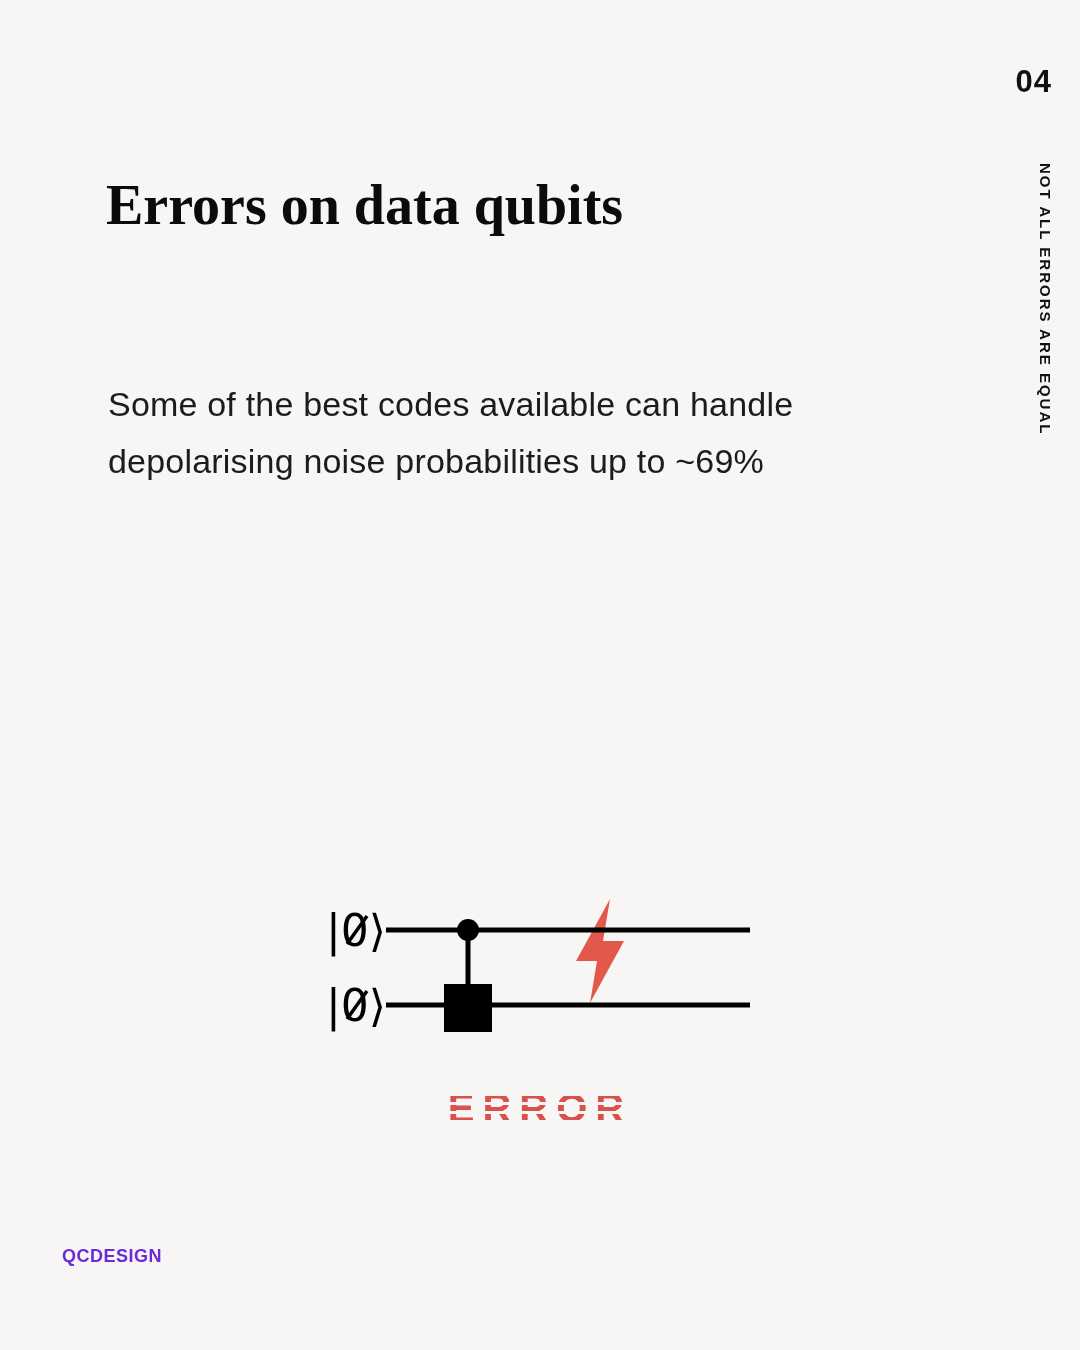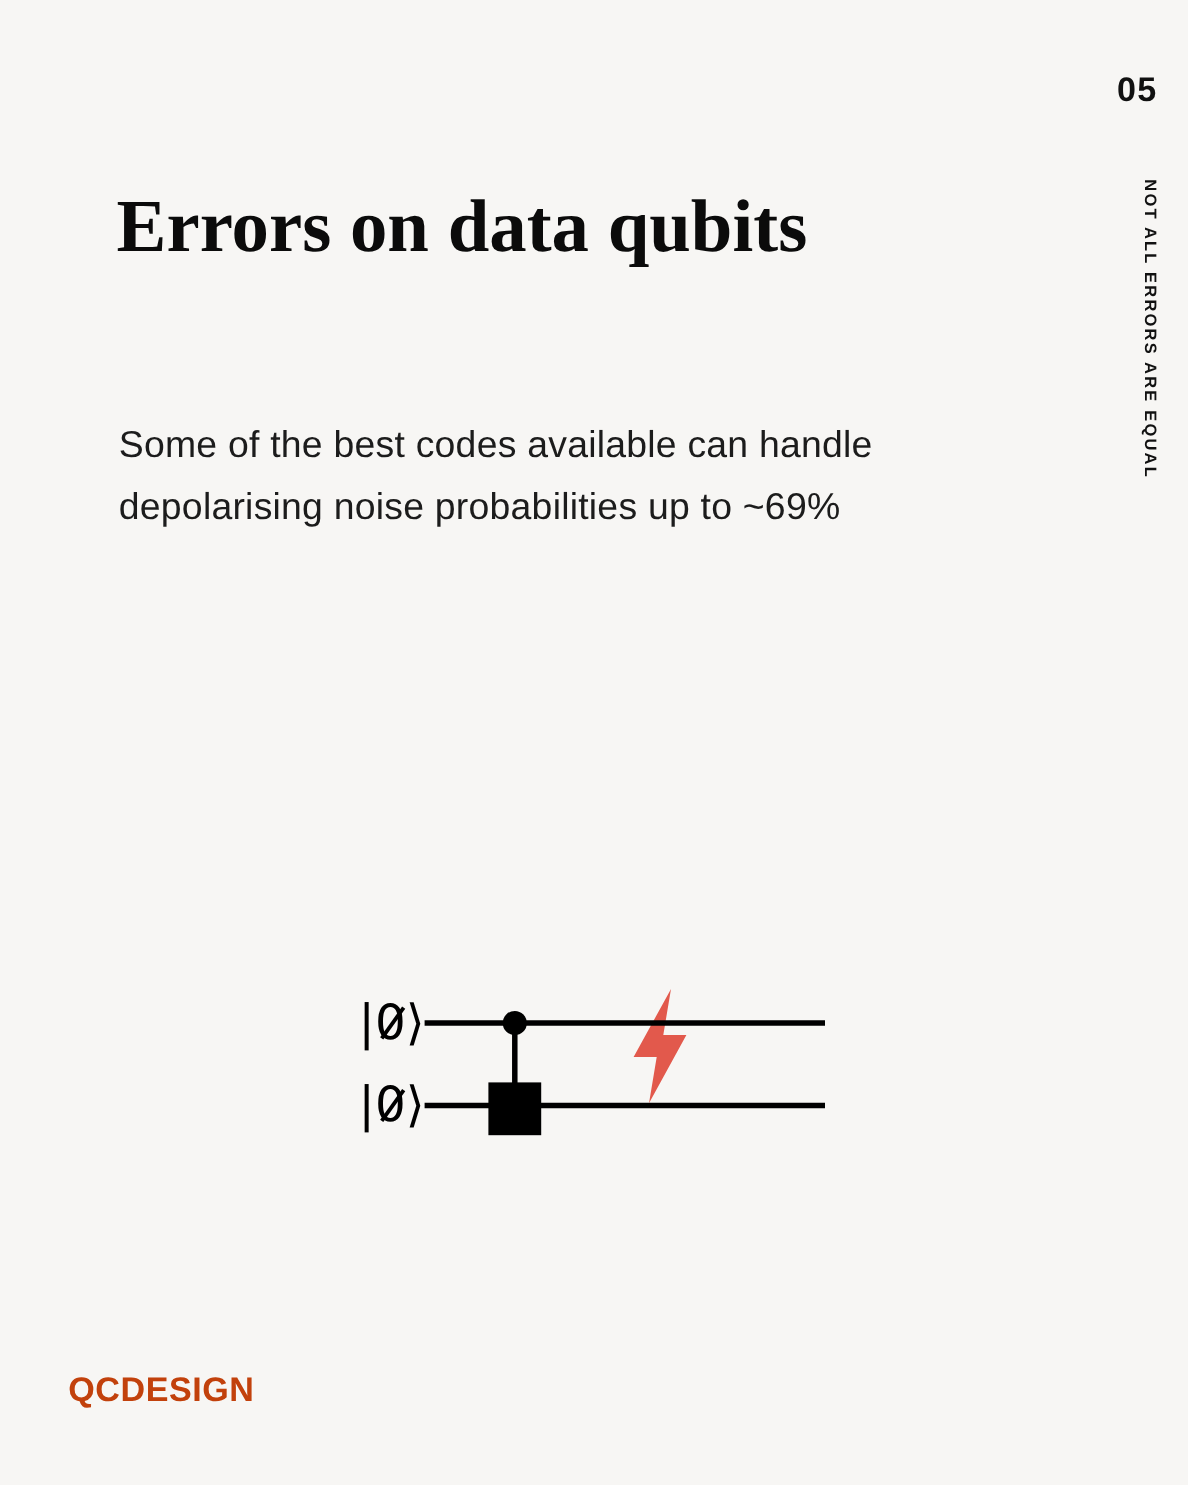--- a/index.html
+++ b/index.html
@@ -38,21 +38,21 @@
     white-space: nowrap;
   }
 
   .page-title {
     position: absolute;
     left: 106px;
     top: 156px;
     margin: 0;
     font-family: "Liberation Serif", serif;
     font-weight: 700;
-    font-size: 68px;
+    font-size: 56px;
     line-height: 99px;
     color: #0b0b0b;
     letter-spacing: 0;
   }
 
   .body-copy {
     position: absolute;
     left: 108px;
     top: 376px;
     width: 880px;
@@ -107,39 +107,39 @@
       transparent 0px, transparent 6px,
       var(--background, #f7f6f4) 6px, var(--background, #f7f6f4) 9px
     );
     pointer-events: none;
   }
 
   .brand {
     position: absolute;
     left: 62px;
     top: 1246px;
-    font-size: 31px;
+    font-size: 18px;
     font-weight: 800;
     letter-spacing: 0.5px;
-    color: #c2410c;
+    color: #6d28d9;
   }
 
   svg text.ket {
     font-family: "DejaVu Sans", sans-serif;
     font-size: 44px;
     font-weight: 400;
     fill: #000;
   }
 </style>
 </head>
 <body>
 
 <div id="page">
 
-  <div class="page-number">05</div>
+  <div class="page-number">04</div>
 
   <div class="side-label">NOT ALL ERRORS ARE EQUAL</div>
 
   <h1 class="page-title">Errors on data qubits</h1>
 
   <div class="body-copy">
     <p><span>Some of the best codes available can handle depolarising noise probabilities up to ~69%</span><span class="b"></span><span></span></p>
   </div>
 
   <svg class="circuit" viewBox="0 0 440 160" width="440" height="160">
@@ -152,16 +152,19 @@
     <line x1="148" y1="45" x2="148" y2="100" stroke="#000" stroke-width="5"></line>
     <circle cx="148" cy="45" r="11" fill="#000"></circle>
     <rect x="124" y="99" width="48" height="48" fill="#000"></rect>
 
     <text class="ket" x="6" y="45" dominant-baseline="central">|0⟩</text>
     <line x1="27" y1="59" x2="47" y2="31" stroke="#000" stroke-width="3.5"></line>
     <text class="ket" x="6" y="120" dominant-baseline="central">|0⟩</text>
     <line x1="27" y1="134" x2="47" y2="106" stroke="#000" stroke-width="3.5"></line>
   </svg>
 
+  <div class="error-label">
+    <span class="error-text">ERROR</span>
+  </div>
 
   <div class="brand">QCDESIGN</div>
 
 </div>
 
 </body></html>

